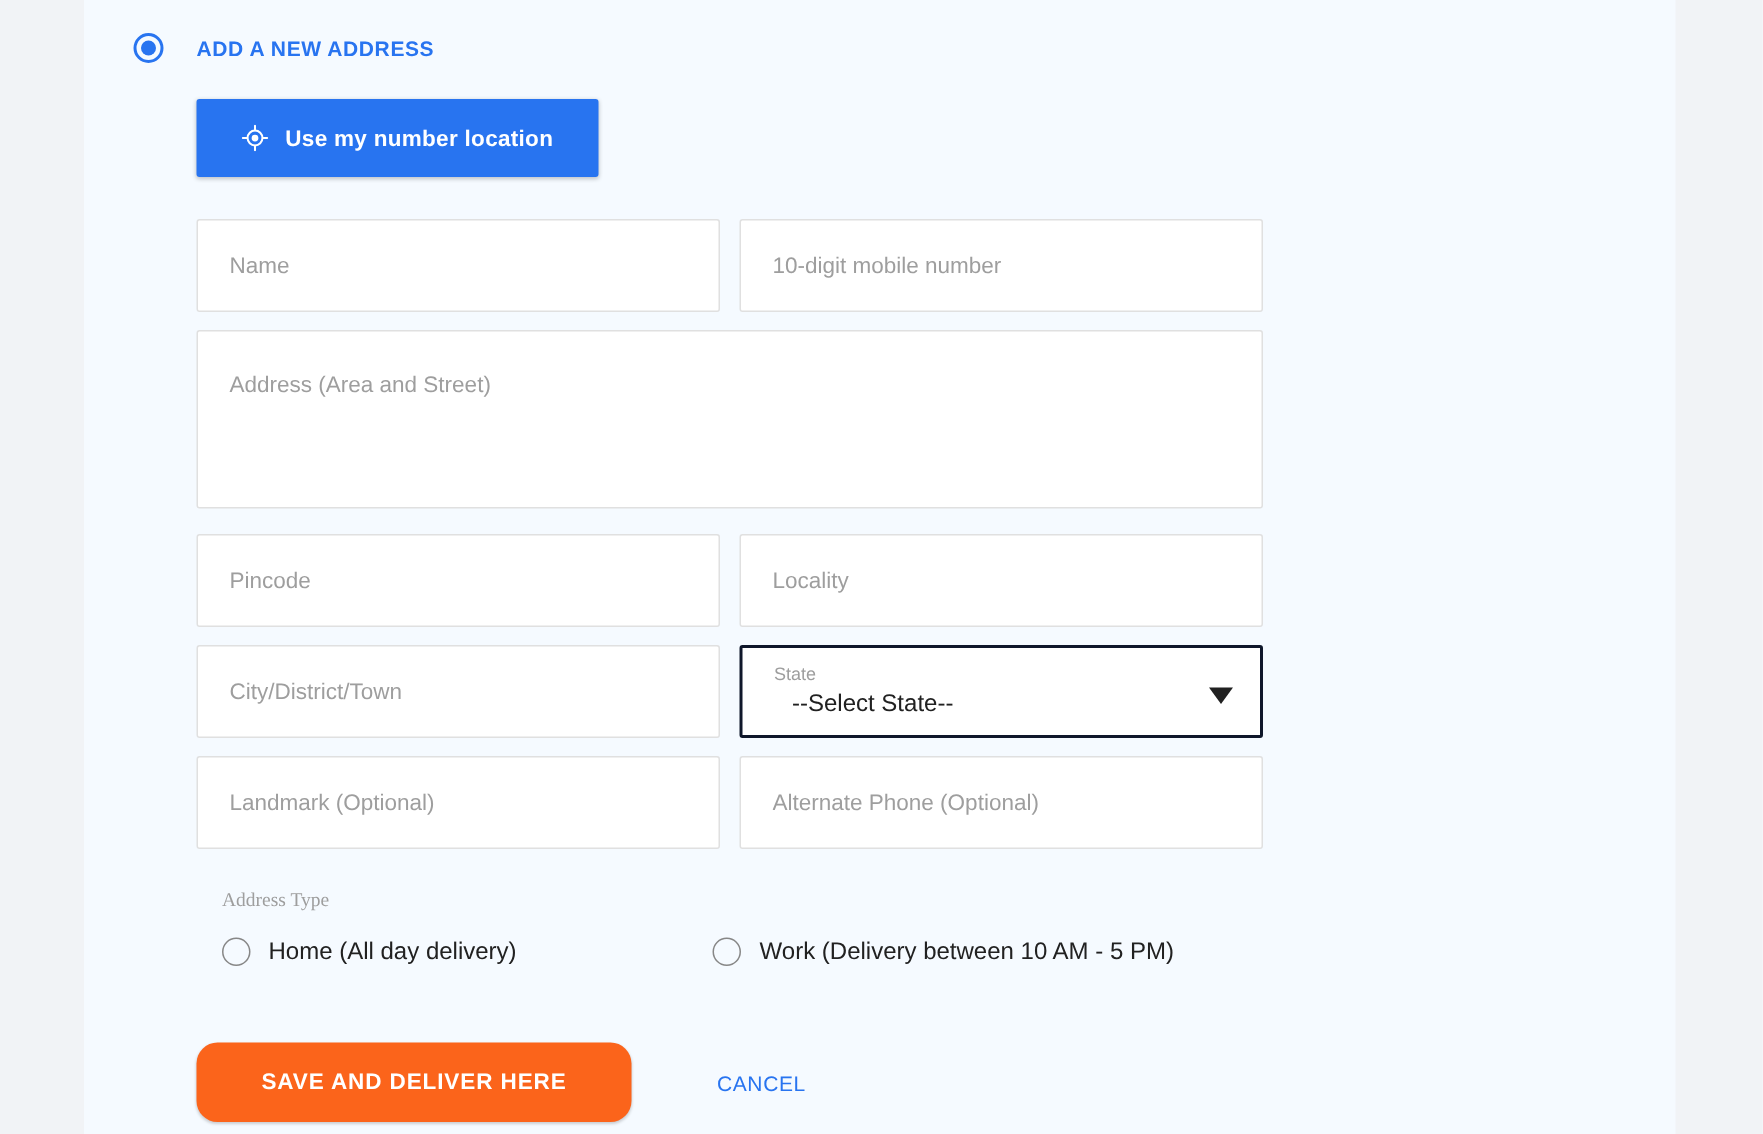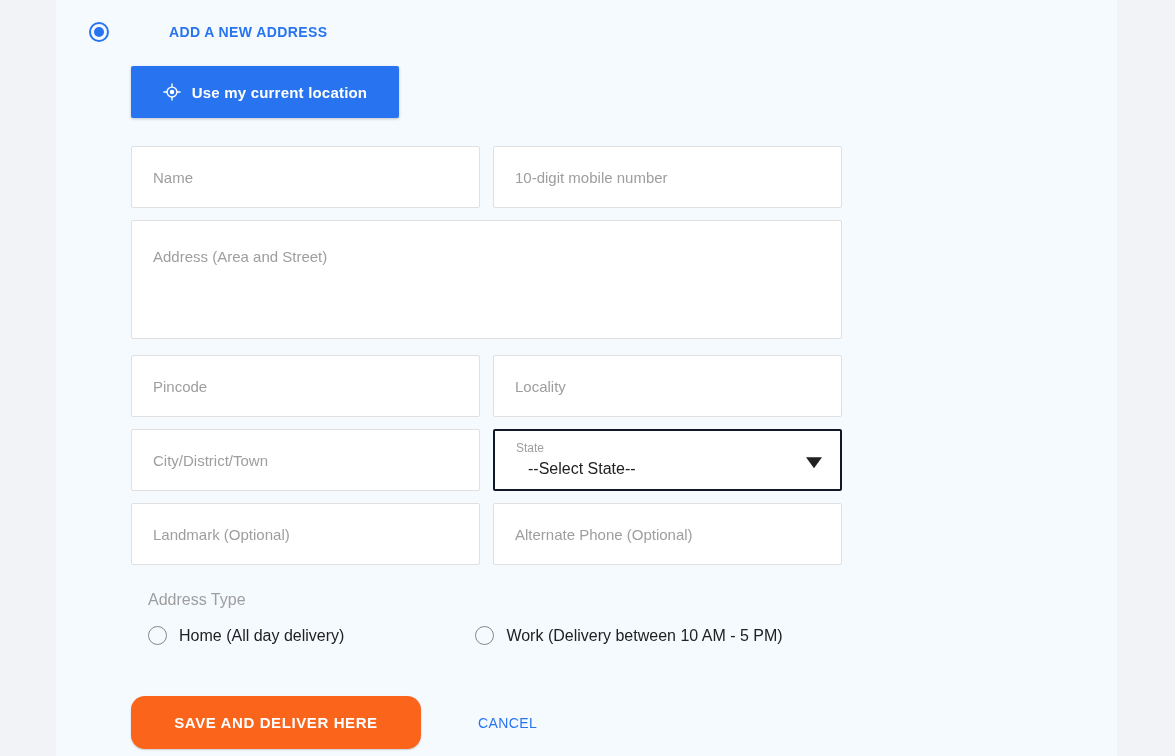--- a/index.html
+++ b/index.html
@@ -30,21 +30,20 @@
     height: 756px;
     background: #f5faff;
     box-sizing: border-box;
   }
 
   
   .card-header {
     display: flex;
     align-items: center;
     padding: 22px 0 0 33px;
-    gap: 38px;
   }
   .radio-selected {
     width: 20px;
     height: 20px;
     border-radius: 50%;
     border: 2px solid #2874f0;
     box-sizing: border-box;
     display: flex;
     align-items: center;
     justify-content: center;
@@ -183,23 +182,24 @@
     border-right: 8px solid transparent;
     border-top: 11px solid #212121;
   }
 
   
   .addr-type {
     margin-top: 26px;
     width: 711px;
   }
   .addr-type-label {
-    font-size: 16px;
+    font-size: 13px;
     color: #9e9e9e;
     margin-left: 17px;
+    font-family: Liberation Serif, serif;
   }
   .addr-type-options {
     display: flex;
     align-items: center;
     margin-top: 17px;
     gap: 42px;
   }
   .opt {
     display: flex;
     align-items: center;
@@ -276,21 +276,21 @@
         <span class="gps-icon">
           <svg viewBox="0 0 24 24" width="18" height="18" aria-hidden="true">
             <circle cx="12" cy="12" r="6.6" fill="none" stroke="#ffffff" stroke-width="1.8"></circle>
             <circle cx="12" cy="12" r="3" fill="#ffffff"></circle>
             <line x1="12" y1="1.2" x2="12" y2="5" stroke="#ffffff" stroke-width="1.8" stroke-linecap="round"></line>
             <line x1="12" y1="19" x2="12" y2="22.8" stroke="#ffffff" stroke-width="1.8" stroke-linecap="round"></line>
             <line x1="1.2" y1="12" x2="5" y2="12" stroke="#ffffff" stroke-width="1.8" stroke-linecap="round"></line>
             <line x1="19" y1="12" x2="22.8" y2="12" stroke="#ffffff" stroke-width="1.8" stroke-linecap="round"></line>
           </svg>
         </span>
-        <span>Use my current location</span>
+        <span>Use my number location</span>
       </button>
 
       
       <div class="field-grid">
 
         <div class="row">
           <div class="col">
             <input class="txt-field" type="text" placeholder="Name" style="">
           </div>
           <div class="col">

